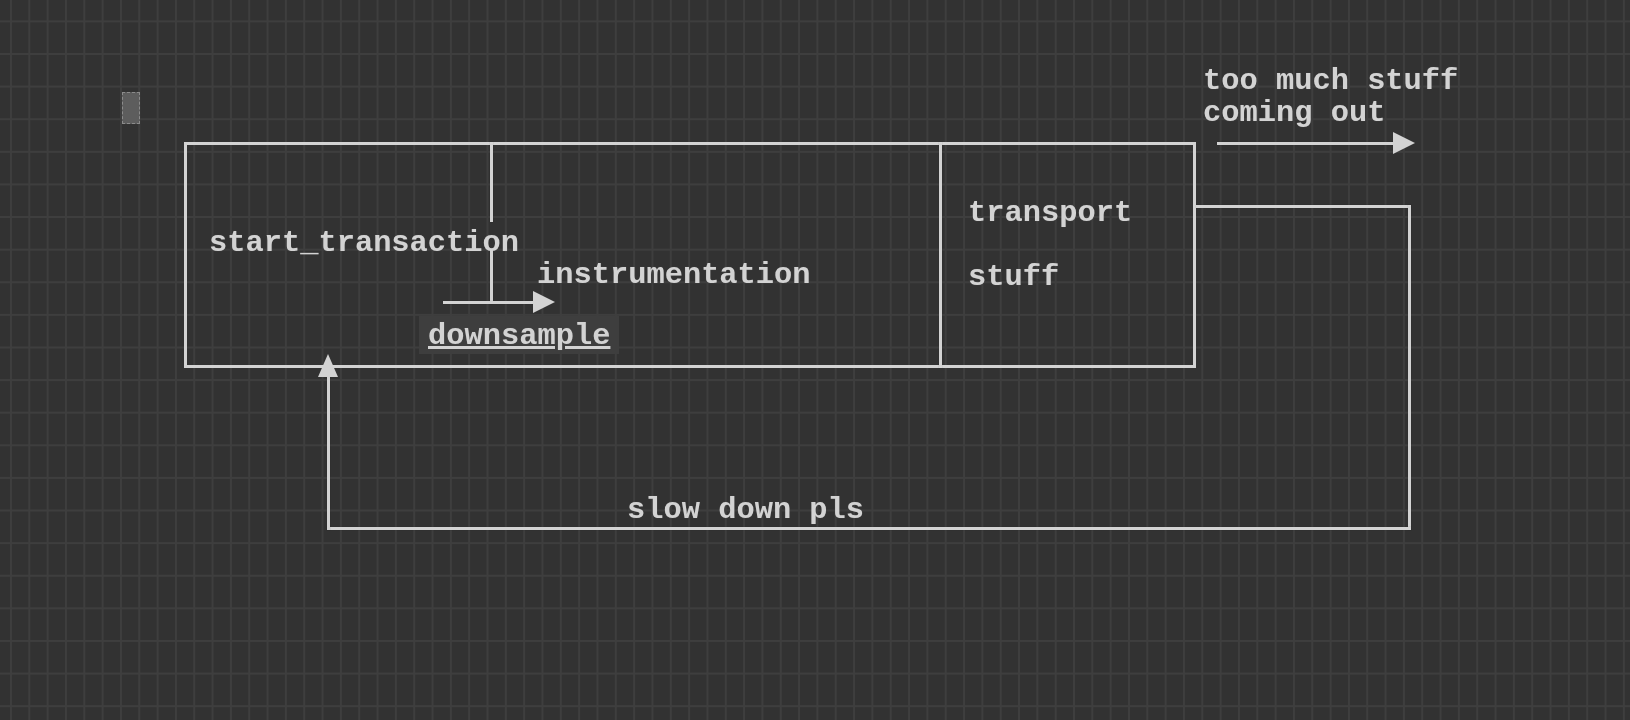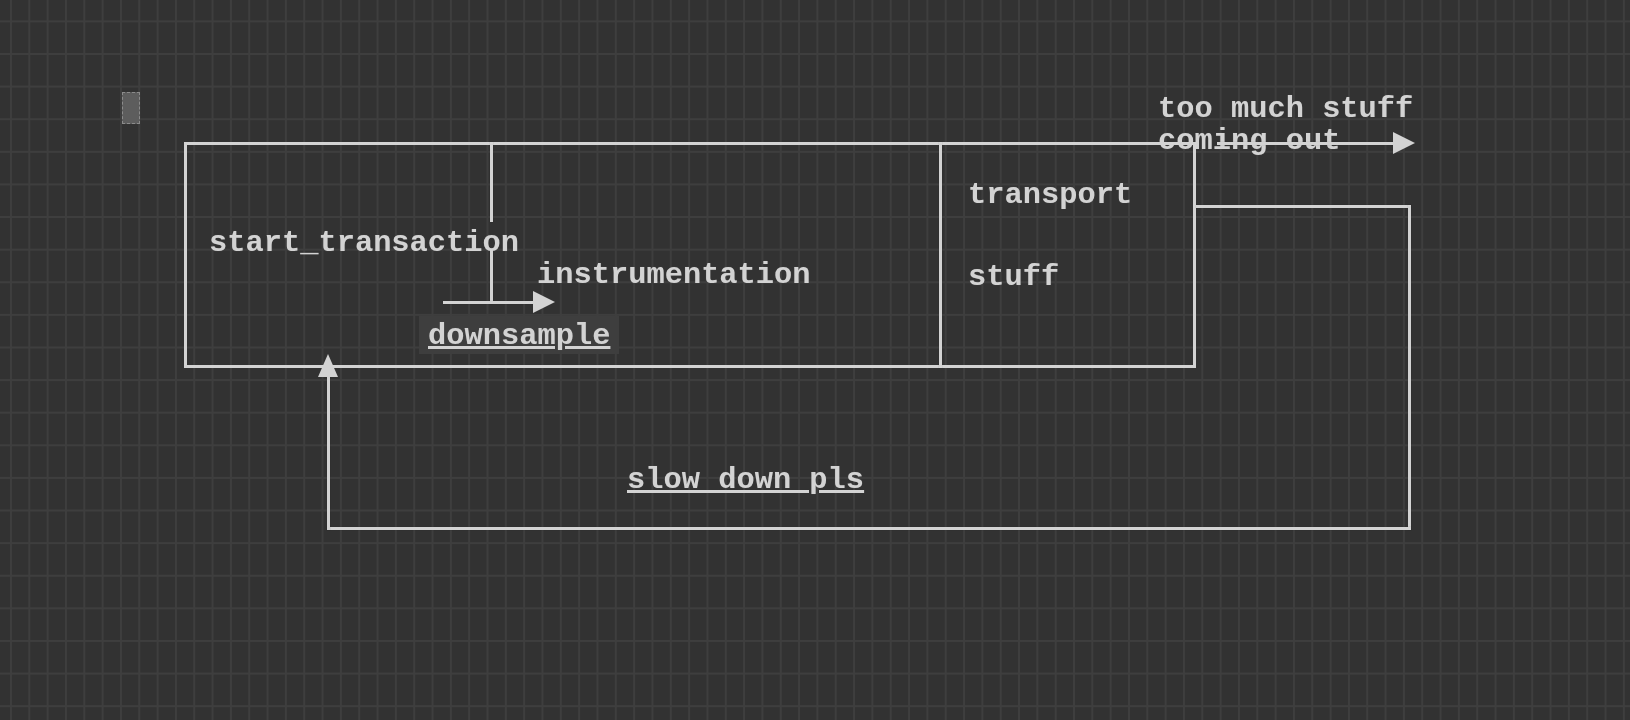--- a/index.html
+++ b/index.html
@@ -56,32 +56,32 @@
 
   <div id="box-main"></div>
 
   <div class="line" style="left:490px;top:142px;width:3px;height:80px;"></div>
   <div class="line" style="left:490px;top:250px;width:3px;height:54px;"></div>
 
   <div class="line" style="left:939px;top:142px;width:3px;height:226px;"></div>
 
   <div class="label" style="left:209px;top:227px;">start_transaction</div>
   <div class="label" style="left:537px;top:259px;font-family:Liberation Mono, monospace;">instrumentation</div>
-  <div class="label" style="left:968px;top:179px;">transport</div>
+  <div class="label" style="left:968px;top:197px;">transport</div>
   <div class="label" style="left:968px;top:261px;">stuff</div>
 
   <div class="line" style="left:443px;top:301px;width:92px;height:3px;"></div>
   <div class="arrowhead right" style="left:533px;top:291px;"></div>
   <div class="label" id="lbl-downsample" style="left:419px;top:316px;text-decoration:underline;">downsample</div>
 
-  <div class="label" style="left:1158px;top:65px;margin-top:28px;">too much stuff
+  <div class="label" style="left:1203px;top:65px;">too much stuff
 coming out</div>
   <div class="line" style="left:1217px;top:142px;width:176px;height:3px;"></div>
   <div class="arrowhead right" style="left:1393px;top:132px;"></div>
 
   <div class="line" style="left:1196px;top:205px;width:215px;height:3px;"></div>
   <div class="line" style="left:1408px;top:205px;width:3px;height:325px;"></div>
   <div class="line" style="left:327px;top:527px;width:1084px;height:3px;"></div>
   <div class="line" style="left:327px;top:377px;width:3px;height:153px;"></div>
   <div class="arrowhead up" style="left:318px;top:354px;"></div>
-  <div class="label" style="left:627px;top:464px;text-decoration:underline;">slow down pls</div>
+  <div class="label" style="left:627px;top:494px;">slow down pls</div>
 
 </div>
 
 </body></html>

